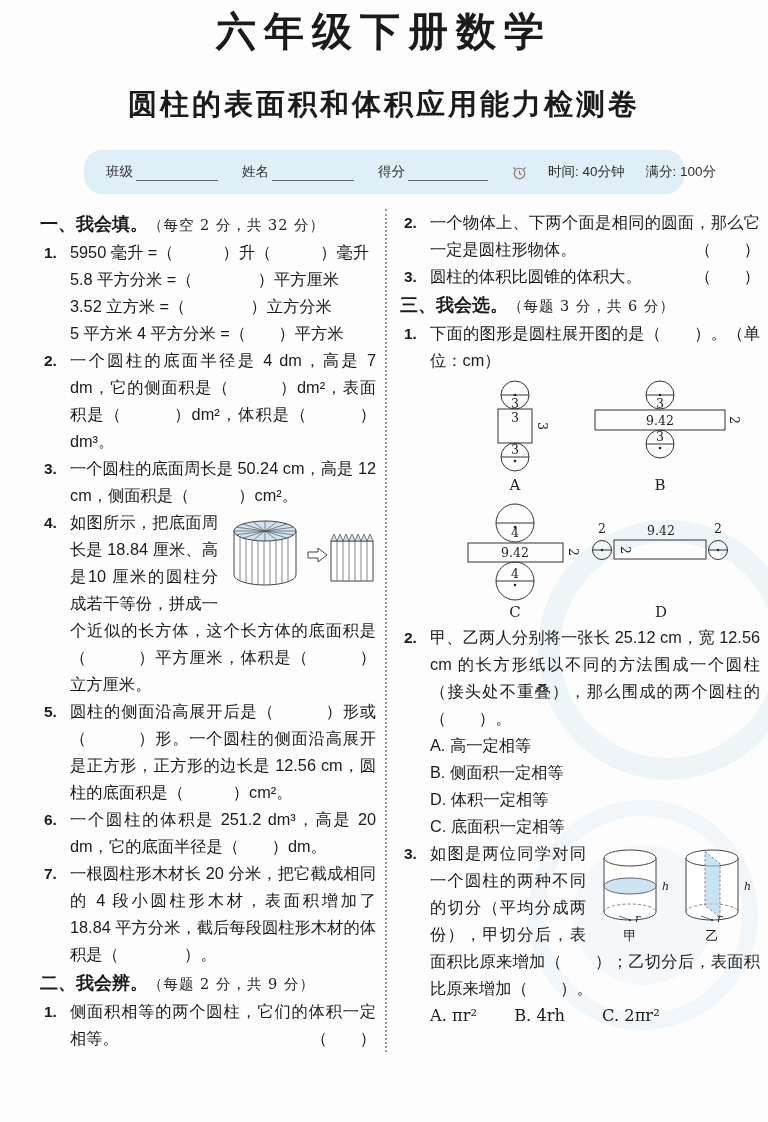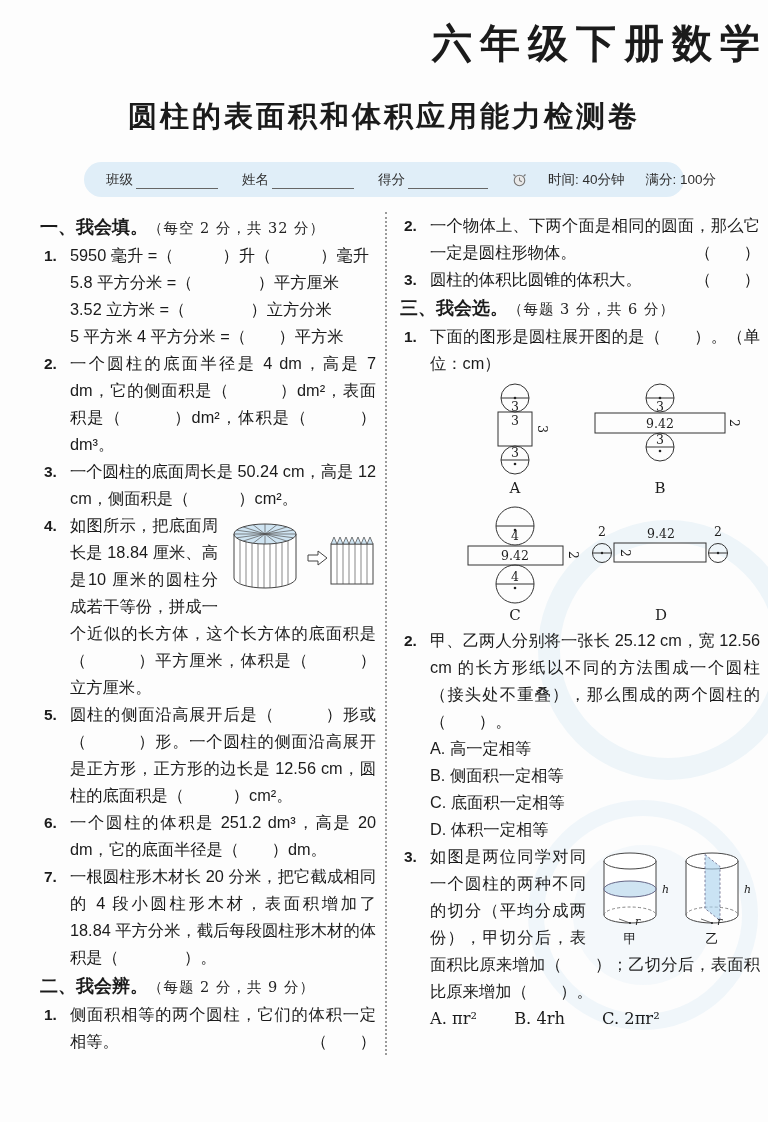--- a/index.html
+++ b/index.html
@@ -8,29 +8,29 @@
     position:relative; width:768px; height:1122px; margin:0 auto;
     background:#fdfdfd; color:#1b1b1b; overflow:hidden;
     font-family:"Liberation Sans","DejaVu Sans",sans-serif;
   }
   .wm { position:absolute; border-radius:50%; pointer-events:none; z-index:0; }
   .wm1 { right:-30px; top:520px; width:260px; height:260px; border:22px solid rgba(140,190,225,0.13); }
   .wm2 { right:10px; top:800px; width:230px; height:230px; border:16px solid rgba(140,190,225,0.11); }
   .wm3 { right:55px; top:845px; width:140px; height:140px; background:rgba(140,190,225,0.08); }
 
   .title {
-    text-align:right; padding-top:16px; font-size:40px; font-weight:700;
+    text-align:center; padding-top:4px; font-size:40px; font-weight:700;
     letter-spacing:8px; font-family:"DejaVu Serif","Liberation Serif",serif;
   }
   .subtitle {
     text-align:center; margin-top:26px; font-size:29px; font-weight:700;
     letter-spacing:3px; font-family:"DejaVu Serif","Liberation Serif",serif;
   }
   .info-bar {
-    position:relative; z-index:1; width:600px; height:35px; margin:25px auto 0;
+    position:relative; z-index:1; width:600px; height:44px; margin:25px auto 0;
     background:#e0eef8; border-radius:18px; display:flex; align-items:center;
     padding:0 22px; font-size:13.5px; color:#2e2e2e;
   }
   .info-field { display:flex; align-items:flex-end; margin-right:24px; white-space:nowrap; }
   .blank { display:inline-block; width:82px; border-bottom:1px solid #666; height:15px; margin-left:3px; }
   .blank.small { width:80px; }
   .time-wrap { display:flex; align-items:center; margin-left:auto; white-space:nowrap;gap:7px; }
   .time-wrap .seg { margin-left:14px; }
   .clock { width:15px; height:15px; }
 
@@ -259,22 +259,22 @@
           <text class="net-letter" x="231" y="239" text-anchor="middle">D</text>
         </g>
       </svg>
 
       <div class="q">
         <span class="qn">2.</span>
         <span class="qb">
           <span>甲、乙两人分别将一张长 25.12 cm，宽 12.56 cm 的长方形纸以不同的方法围成一个圆柱（接头处不重叠），那么围成的两个圆柱的（　　）。</span>
           <span class="opt">A. 高一定相等</span>
           <span class="opt">B. 侧面积一定相等</span>
+          <span class="opt">D. 体积一定相等</span>
           <span class="opt">C. 底面积一定相等</span>
-          <span class="opt">D. 体积一定相等</span>
         </span>
       </div>
 
       <div class="q">
         <span class="qn">3.</span>
         <span class="qb">
           <svg class="fig-right" width="168" height="103" viewBox="0 0 168 103">
 
             <g>
               <path d="M12,16 V70 A26,8 0 0,0 64,70 V16" fill="#ffffff" stroke="#444" stroke-width="1"></path>

